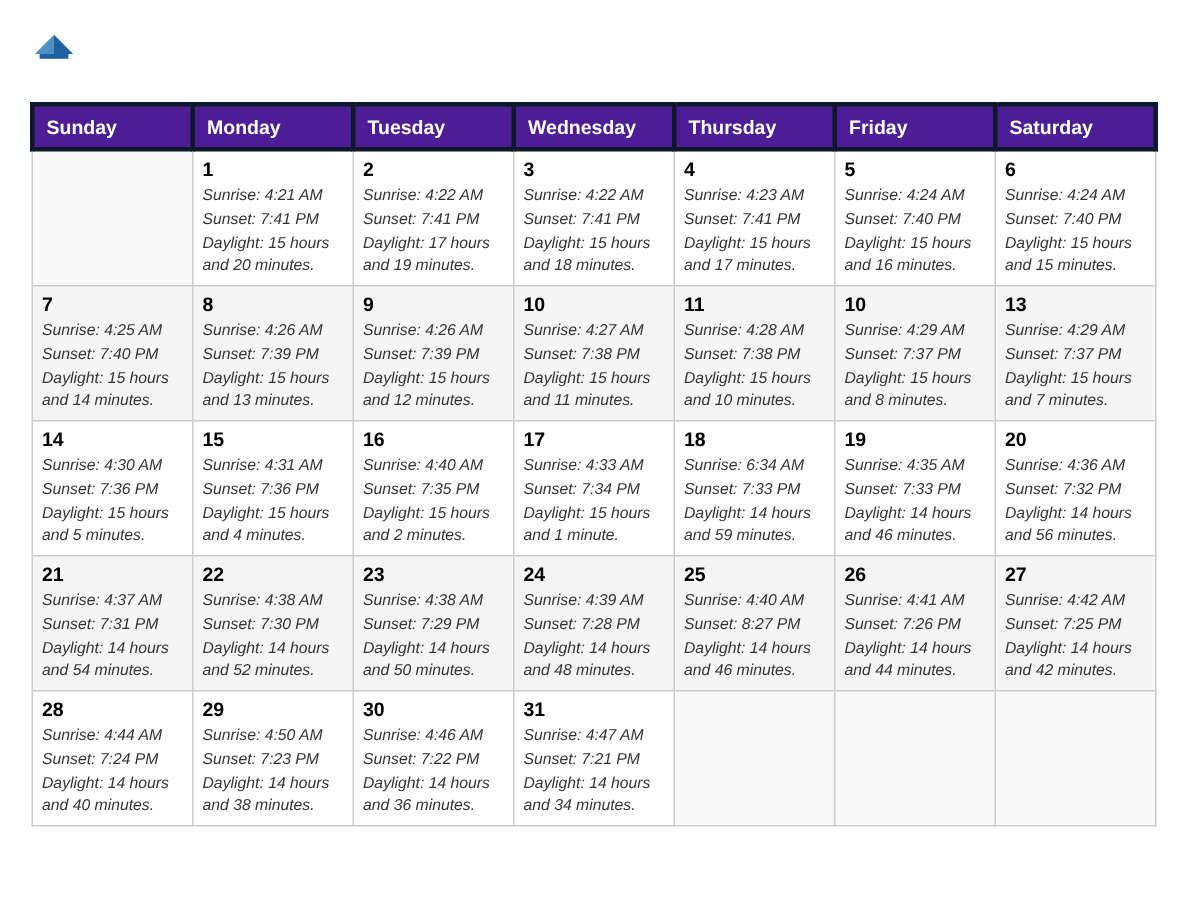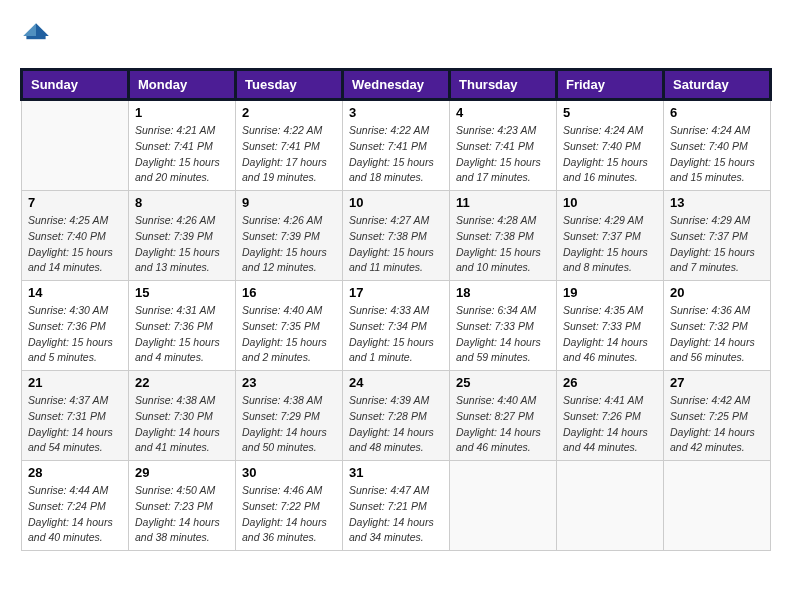--- a/index.html
+++ b/index.html
@@ -296,21 +296,21 @@
           <span>Sunrise: 4:37 AM</span><br>
           <span>Sunset: 7:31 PM</span><br>
           <span>Daylight: 14 hours and 54 minutes.</span>
         </div>
       </td>
         <td>
         <span class="day-num">22</span>
         <div class="day-info">
           <span>Sunrise: 4:38 AM</span><br>
           <span>Sunset: 7:30 PM</span><br>
-          <span>Daylight: 14 hours and 41 minutes.</span>
+          <span>Daylight: 14 hours and 52 minutes.</span>
         </div>
       </td>
         <td>
         <span class="day-num">23</span>
         <div class="day-info">
           <span>Sunrise: 4:38 AM</span><br>
           <span>Sunset: 7:29 PM</span><br>
           <span>Daylight: 14 hours and 50 minutes.</span>
         </div>
       </td>

